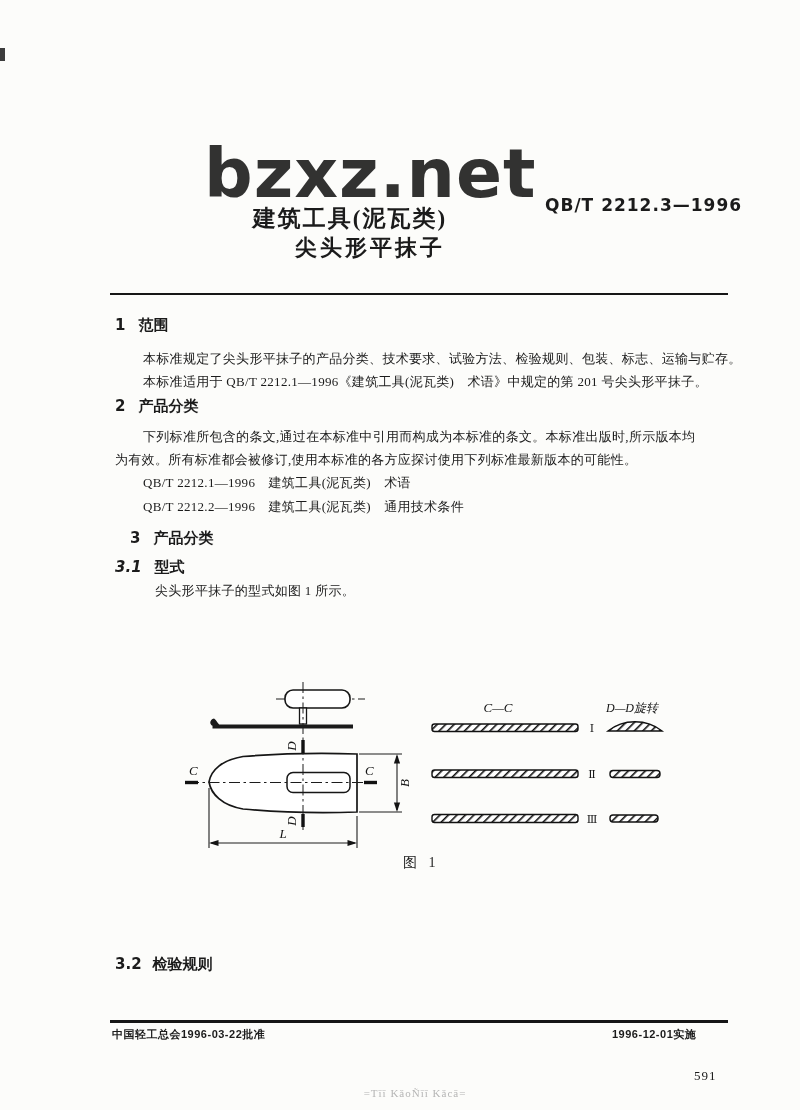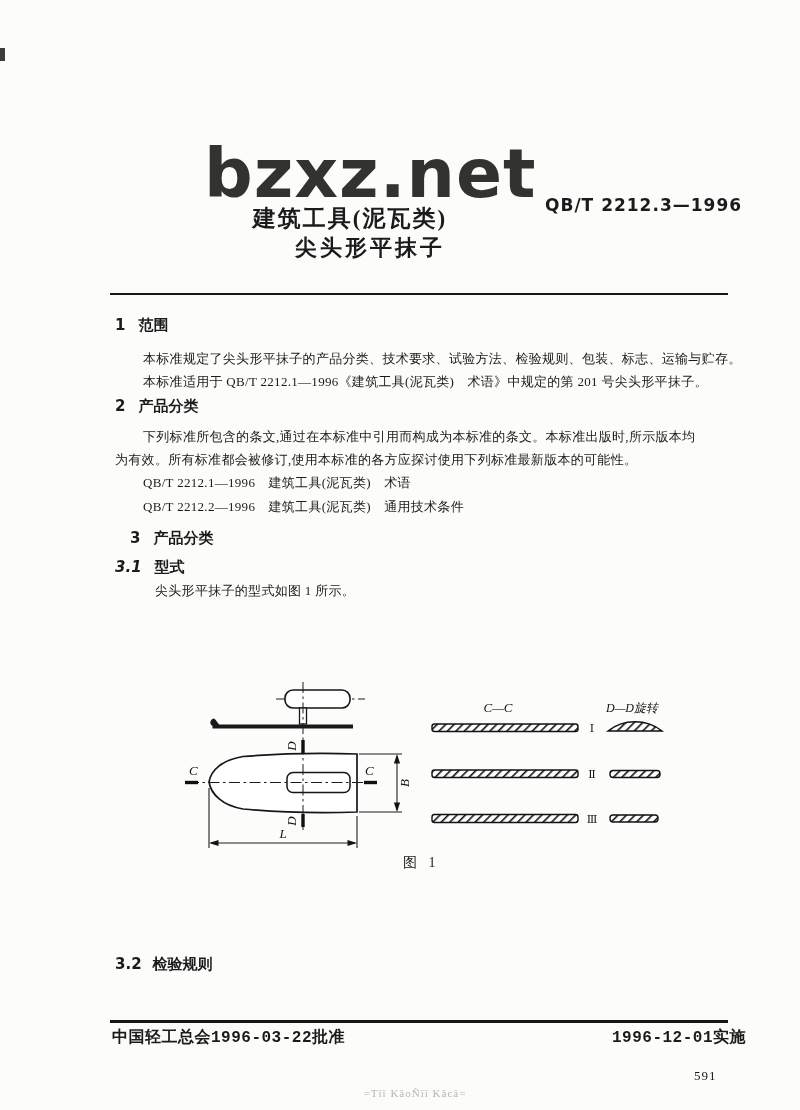--- a/index.html
+++ b/index.html
@@ -35,22 +35,22 @@
   .fig-wrap{left:180px;top:658px;width:520px;height:195px;}
   .fig-caption{left:403px;top:854px;font-size:14px;letter-spacing:4px;}
   svg text{fill:#141414;font-family:"Liberation Serif","DejaVu Serif",serif;}
   .it{font-style:italic;font-size:13px;}
   .rn{font-size:11px;}
   .cl{stroke:#1c1c1c;stroke-width:1;stroke-dasharray:11 3.5 2.5 3.5;fill:none;}
   .thk{stroke:#111;stroke-width:3.4;}
   .thin{stroke:#1c1c1c;stroke-width:1.1;}
   .out{stroke:#161616;fill:#ffffff;}
   
-  .ft{font-family:Liberation Mono, monospace;
-    font-weight:bold;font-size:16px;letter-spacing:.5px;}
+  .ft{font-family:Liberation Sans, sans-serif;
+    font-weight:bold;font-size:11px;letter-spacing:.5px;}
   .ft-left{left:112px;top:1027px;}
   .ft-right{left:612px;top:1027px;}
   .page-num{left:694px;top:1068px;font-size:13px;letter-spacing:1px;}
   .wm-bottom{left:415px;top:1087px;transform:translateX(-50%);
     font-size:11px;color:#b5b5b5;letter-spacing:1px;}
   .speck{left:0;top:48px;width:5px;height:13px;background:#3c3c3c;}
 </style>
 </head>
 <body>
 

